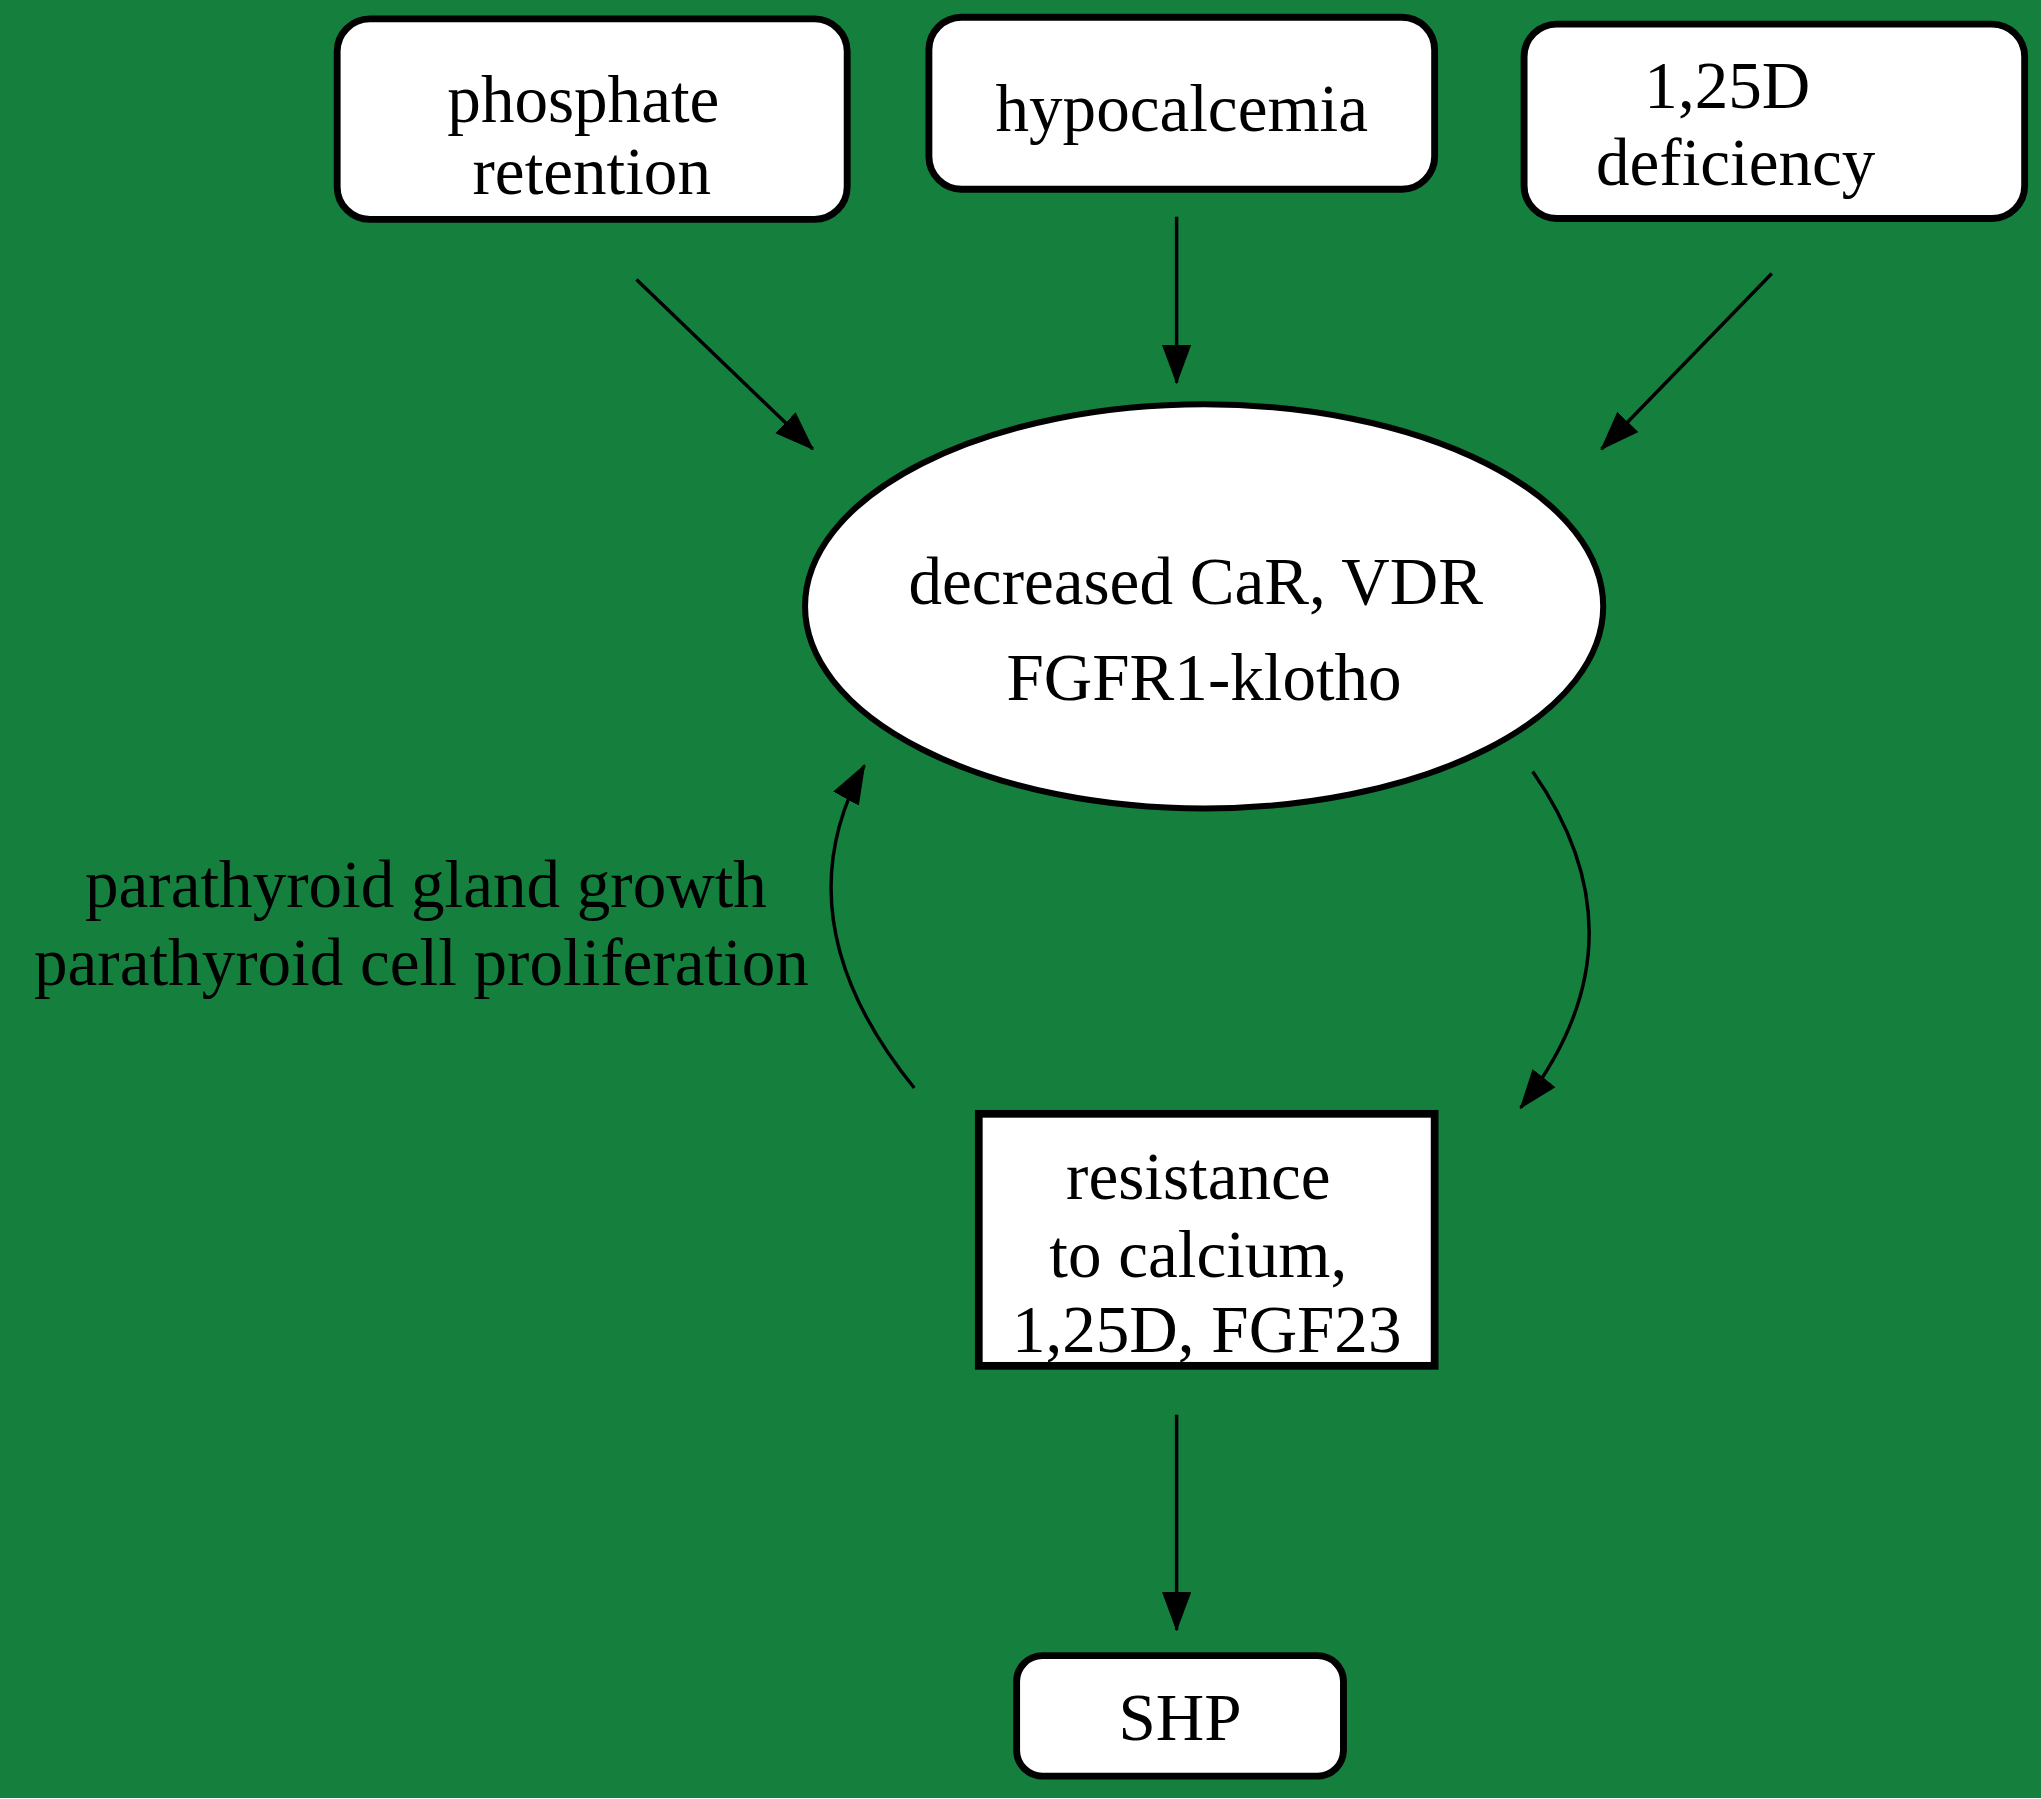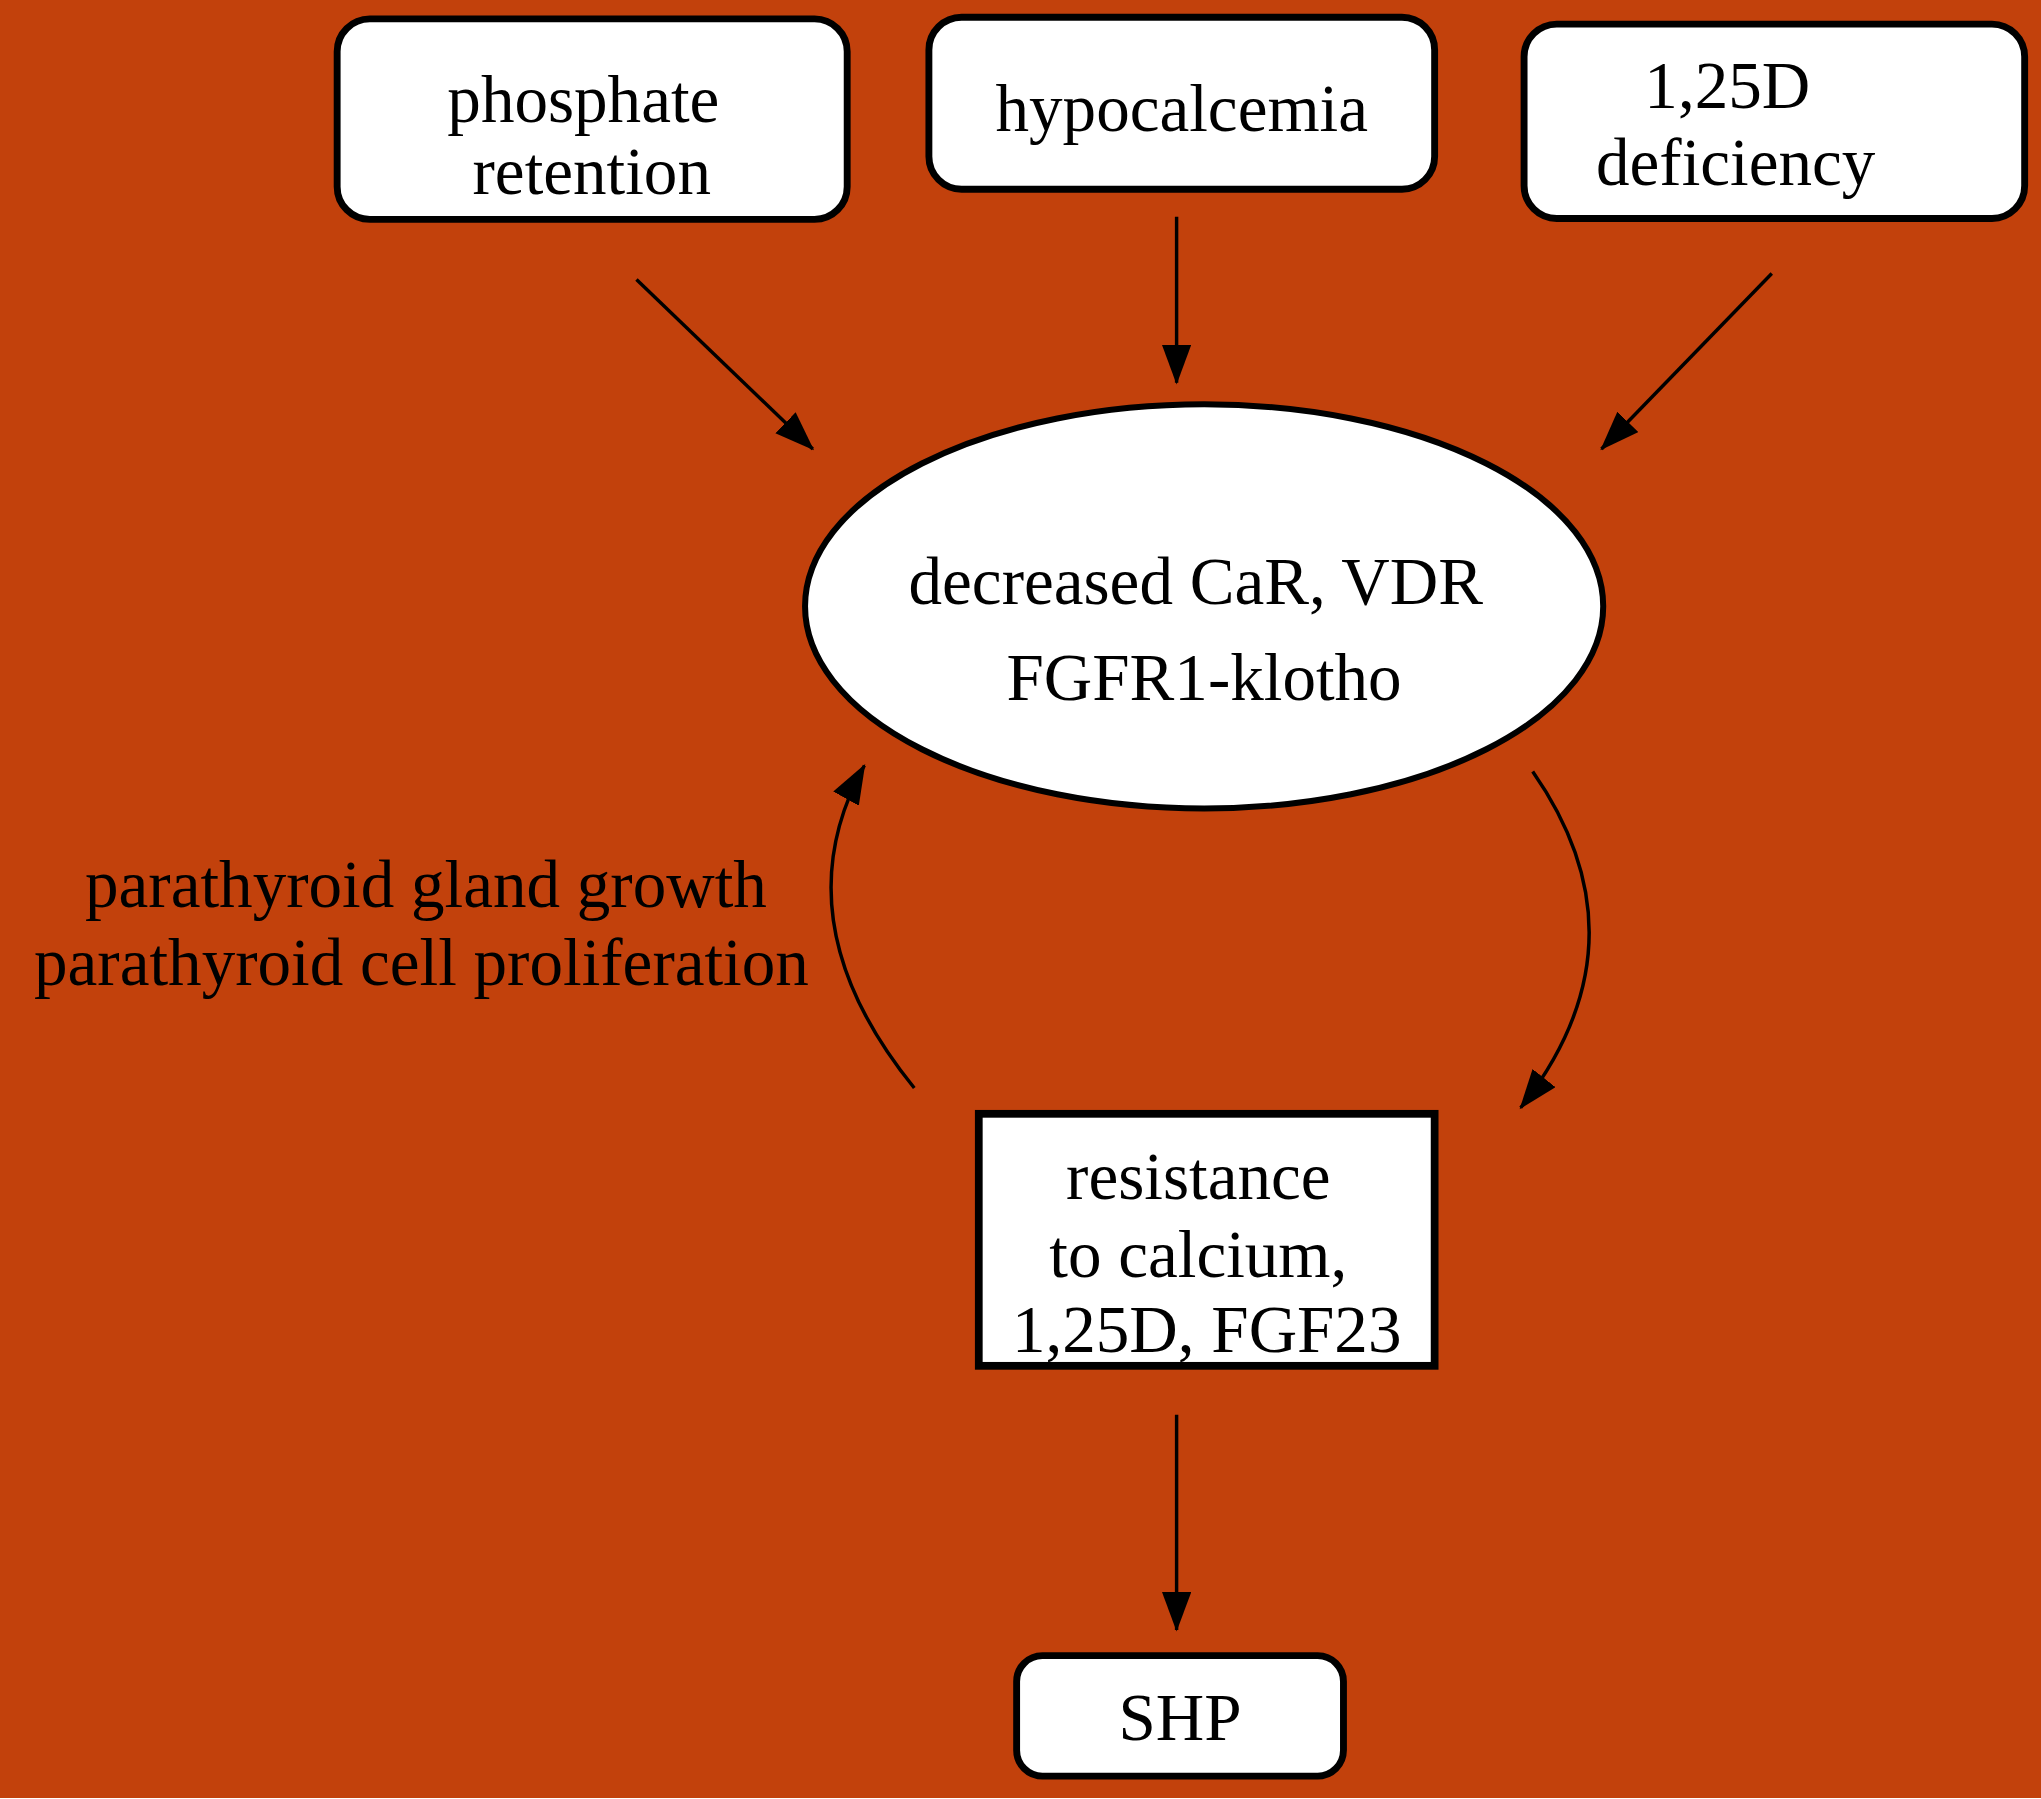--- a/index.html
+++ b/index.html
@@ -4,21 +4,21 @@
 <style>
   html, body {
     margin: 0;
     padding: 0;
     background: #ffffff;
   }
   .figure-wrap {
     width: 100%;
     max-width: 2042px;
     margin: 0 auto;
-    background: #c2410c;
+    background: #15803d;
   }
   svg {
     display: block;
     width: 100%;
     height: auto;
   }
   .node-shape {
     fill: #ffffff;
     stroke: #000000;
   }

